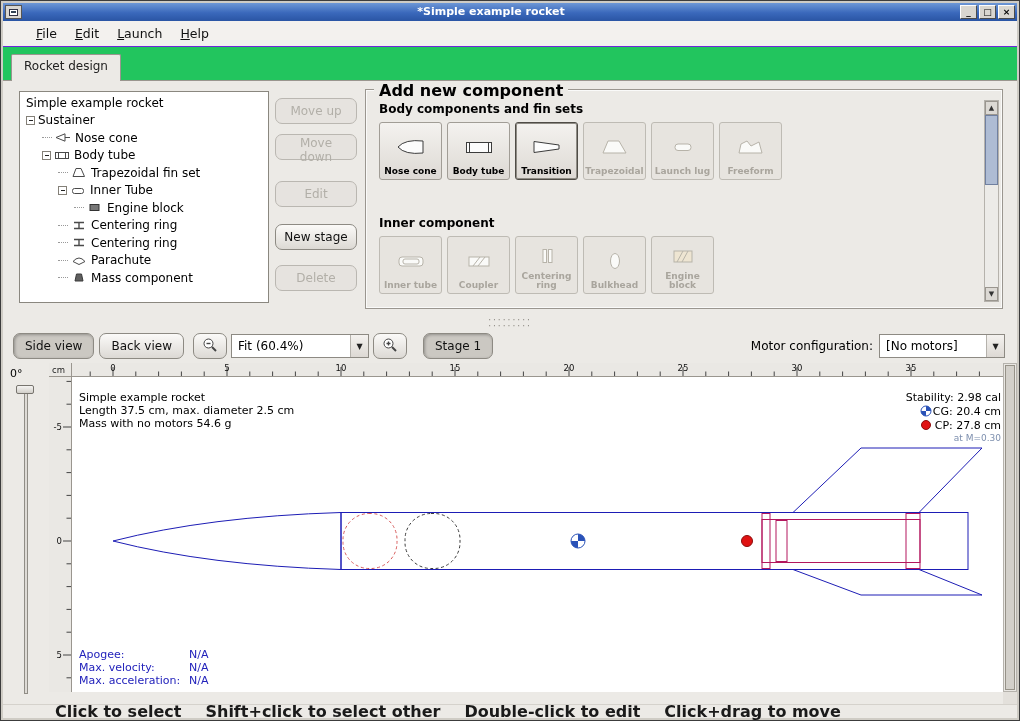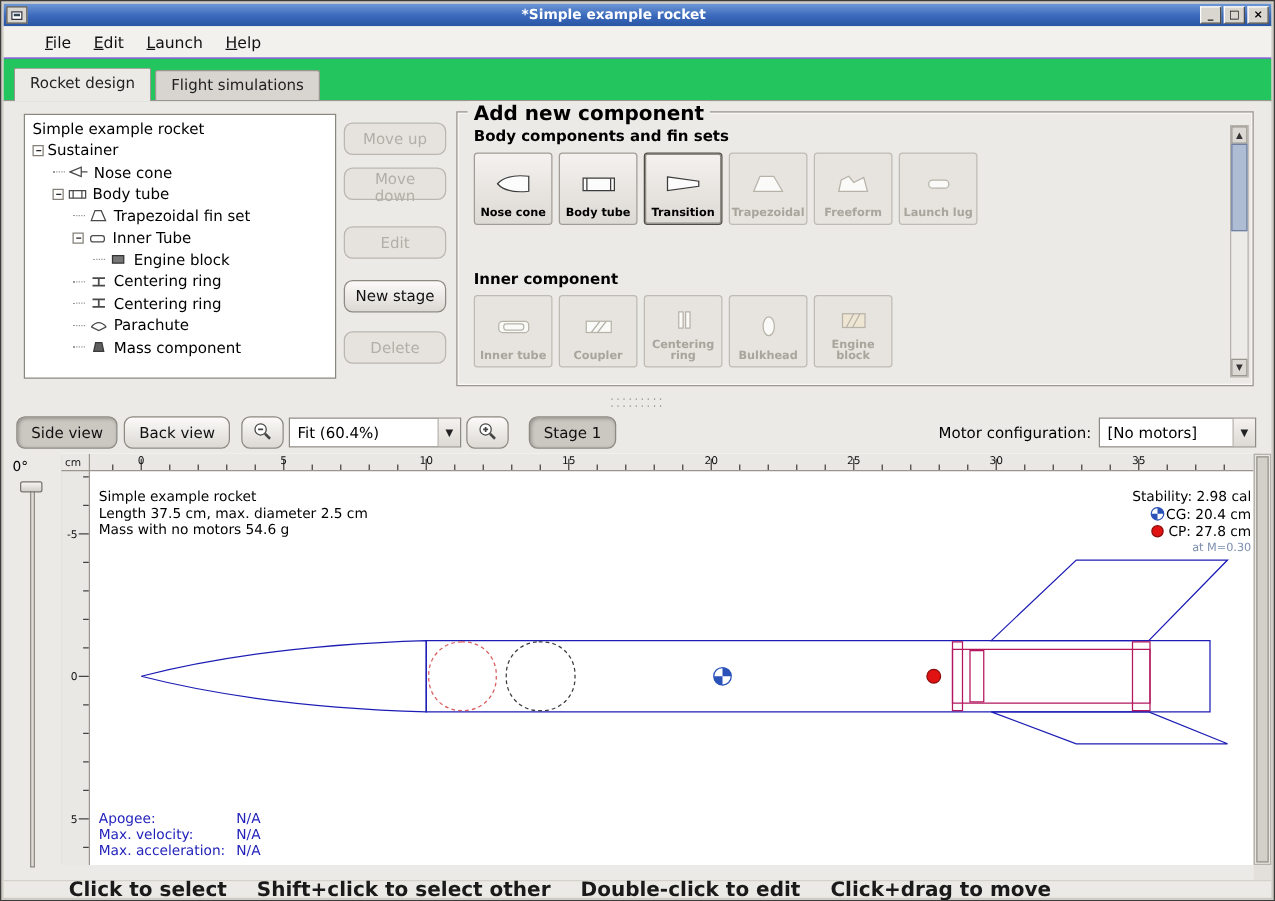--- a/index.html
+++ b/index.html
@@ -111,21 +111,20 @@
 
   <div class="menubar">
     <span class="menu-item">File</span>
     <span class="menu-item">Edit</span>
     <span class="menu-item">Launch</span>
     <span class="menu-item">Help</span>
   </div>
 
   <div class="tabrow">
     <div class="tab active"><span>Rocket design</span></div>
-    <div class="tab"><span>Flight simulations</span></div>
   </div>
 
   <div class="top-section">
 
     <div class="tree-panel">
       <div class="tree-row" style="padding-left:4px">
         <span class="t-label">Simple example rocket</span>
       </div>
       <div class="tree-row" style="padding-left:4px">
         <span class="expander"></span>
@@ -257,32 +256,32 @@
           <span class="pal-icon">
                 <svg width="30" height="20">
                   <path d="M3 16 L8 4 L19 4 L26 16 Z" fill="#fafaf8" stroke="currentColor"></path>
                 </svg>
               </span>
           <span class="pal-label">Trapezoidal</span>
         </button>
         <button class="pal-btn disabled">
           <span class="pal-icon">
                 <svg width="30" height="20">
+                  <rect x="7" y="7" width="16" height="6.5" rx="3" fill="#fafaf8" stroke="currentColor"></rect>
+                </svg>
+              </span>
+          <span class="pal-label">Launch lug</span>
+        </button>
+        <button class="pal-btn disabled">
+          <span class="pal-icon">
+                <svg width="30" height="20">
                   <path d="M3 16 L5 7 L11 4 L15 9 L23 5 L26 16 Z" fill="#fafaf8" stroke="currentColor"></path>
                 </svg>
               </span>
           <span class="pal-label">Freeform</span>
-        </button>
-        <button class="pal-btn disabled">
-          <span class="pal-icon">
-                <svg width="30" height="20">
-                  <rect x="7" y="7" width="16" height="6.5" rx="3" fill="#fafaf8" stroke="currentColor"></rect>
-                </svg>
-              </span>
-          <span class="pal-label">Launch lug</span>
         </button>
       </div>
 
       <div class="group-label g2">Inner component</div>
       <div class="pal-row pal-row2">
         <button class="pal-btn disabled">
           <span class="pal-icon">
                 <svg width="30" height="20">
                   <rect x="3" y="6" width="24" height="9" rx="3" fill="#fafaf8" stroke="currentColor"></rect>
                   <rect x="7" y="8" width="16" height="5" rx="2" fill="none" stroke="currentColor"></rect>

